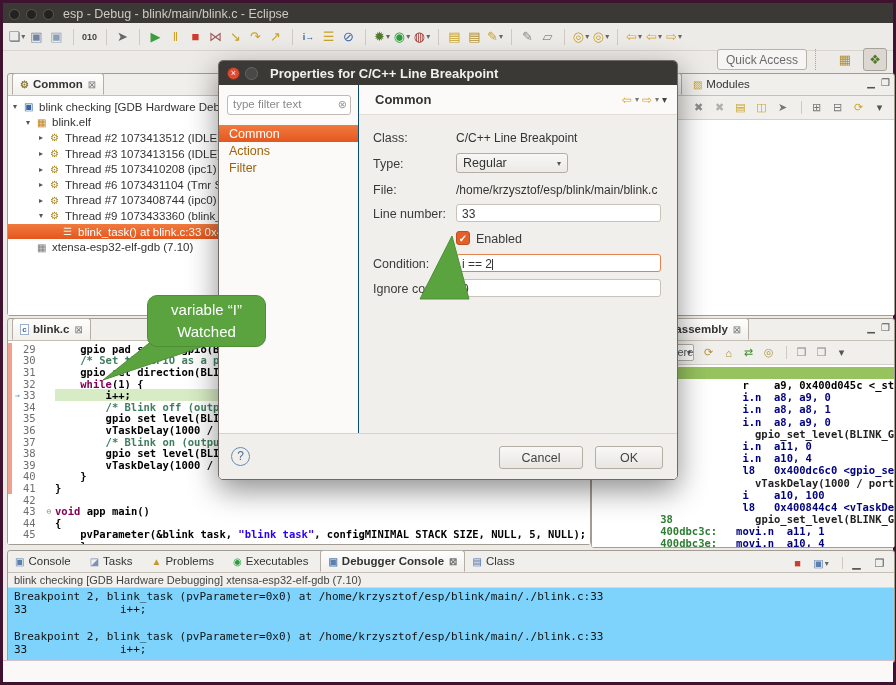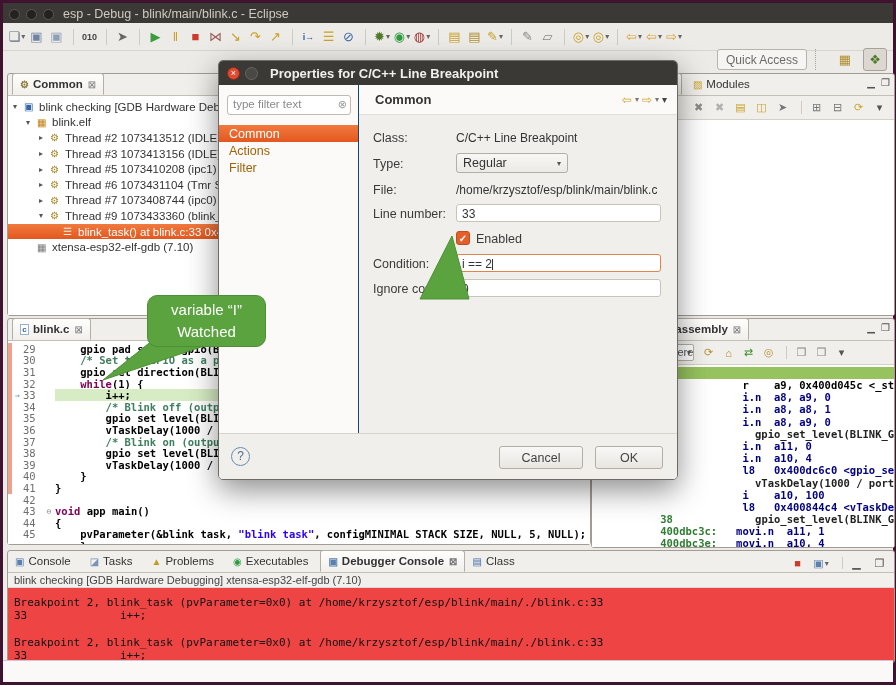--- a/index.html
+++ b/index.html
@@ -57,21 +57,21 @@
   
   .dtoolbar { position:absolute; left:0; top:22px; right:0; height:24px; background:#f1efeb; border-bottom:1px solid #d5d0c8; display:flex; align-items:center; }
   .combo { position:relative; margin-left:4px; width:98px; height:17px; background:#fff; border:1px solid #b5aea4; border-radius:2px; font-size:11px; color:#555; padding:1px 14px 0 4px; overflow:hidden; white-space:nowrap; }
   .combo .dd { position:absolute; right:2px; top:3px; font-size:8px; color:#555; }
   .dcontent { position:absolute; left:0; top:46px; right:0; bottom:0; background:#fff; overflow:hidden; padding:2px 0 0 5px; }
   .drow { height:12.2px; white-space:pre; font-family:"DejaVu Sans Mono", monospace; font-size:10.5px; font-weight:bold; }
   .drow.hl { background:#97c35f; margin-left:-5px; padding-left:5px; }
 
   
   .chead { position:absolute; left:0; top:22px; right:0; height:15px; background:#f2f0ed; border-bottom:1px solid #ddd8d1; font-size:11px; color:#444; padding-left:6px; line-height:15px; white-space:nowrap; }
-  .ccontent { position:absolute; left:0; top:37px; right:0; bottom:0; background:#ef4444; overflow:hidden; padding:8px 0 0 6px; }
+  .ccontent { position:absolute; left:0; top:37px; right:0; bottom:0; background:#7dd3fc; overflow:hidden; padding:2px 0 0 6px; }
   .conline { min-height:13.2px; font-family:"DejaVu Sans Mono", monospace; font-size:11px; color:#111; white-space:pre; }
   .ctab { height:22px; display:flex; align-items:center; padding:0 7px; font-size:11.5px; color:#333; white-space:nowrap; }
   .ctab .ticon { margin-right:4px; font-size:10px; }
   .ctab.sel { background:linear-gradient(#fefefd,#f2f0ec); border:1px solid #b5aea4; border-bottom-color:#f2f0ec; border-radius:3px 3px 0 0; font-weight:bold; }
   .ctbi { display:flex; gap:7px; position:absolute; right:6px; top:4px; align-items:center; }
 
   
   #dialog { position:absolute; left:218px; top:60px; width:460px; height:420px; z-index:20; border:1px solid #6f6a63; border-radius:5px; background:#f1efec; box-shadow:0 10px 30px rgba(0,0,0,.45); }
   .dtitle { position:absolute; left:0; top:0; right:0; height:24px; background:#3b3935; border-radius:4px 4px 0 0; display:flex; align-items:center; }
   .dclose { width:13px; height:13px; border-radius:50%; background:#df4b31; border:1px solid #8e2a1a; margin-left:8px; color:#fff; font-size:9px; line-height:11px; text-align:center; }

